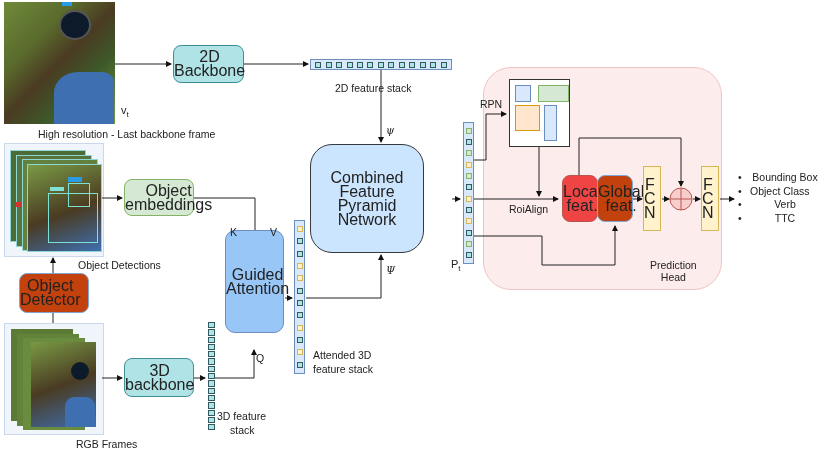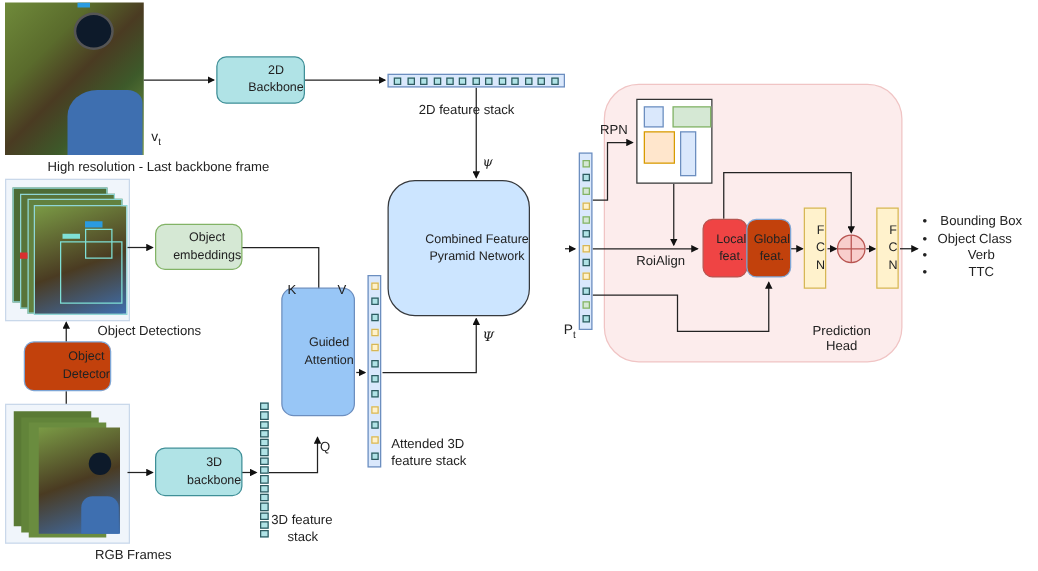--- a/index.html
+++ b/index.html
@@ -1,21 +1,21 @@
 <!DOCTYPE html>
 <html><head>
 <meta charset="utf-8">
 <style>
   html, body { margin:0; padding:0; background:#ffffff; }
   body { width:830px; height:457px; position:relative; overflow:hidden;
          font-family:"Liberation Sans", sans-serif; color:#222; }
   .abs { position:absolute; }
   .lbl { position:absolute; font-size:10.5px; color:#222; white-space:nowrap; }
-  .box { position:absolute; border-radius:8px; display:flex; align-items:center; justify-content:flex-end;
-         text-align:center; font-size:10px; line-height:14px; box-sizing:border-box; }
+  .box { position:absolute; border-radius:8px; display:flex; align-items:center; justify-content:flex-start;
+         text-align:center; font-size:16px; line-height:14px; box-sizing:border-box; }
   .teal { background:#b0e3e6; border:1.2px solid #3f8f97; }
   .lblue { background:#c2410c; border:1.2px solid #7ea6d6; }
   .green { background:#d5e8d4; border:1.2px solid #82b366; }
   .blue { background:#98c6f6; border:1.2px solid #6c8ebf; }
   .fpn { background:#cce5ff; border:1.2px solid #36393d; border-radius:22px; }
   .red { background:#ef4444; border:1.2px solid #b85450; }
   .yellow { background:#fff2cc; border:1.2px solid #d6b656; border-radius:0; }
   .photo { position:absolute; overflow:hidden; }
   .frame { position:absolute; background:#f0f5fb; border:1px solid #c9d8ea; }
   .stack-h { position:absolute; background:#dae8fc; border:1px solid #6c8ebf; display:flex; align-items:center; justify-content:space-around; padding:0 2px; box-sizing:border-box; }

